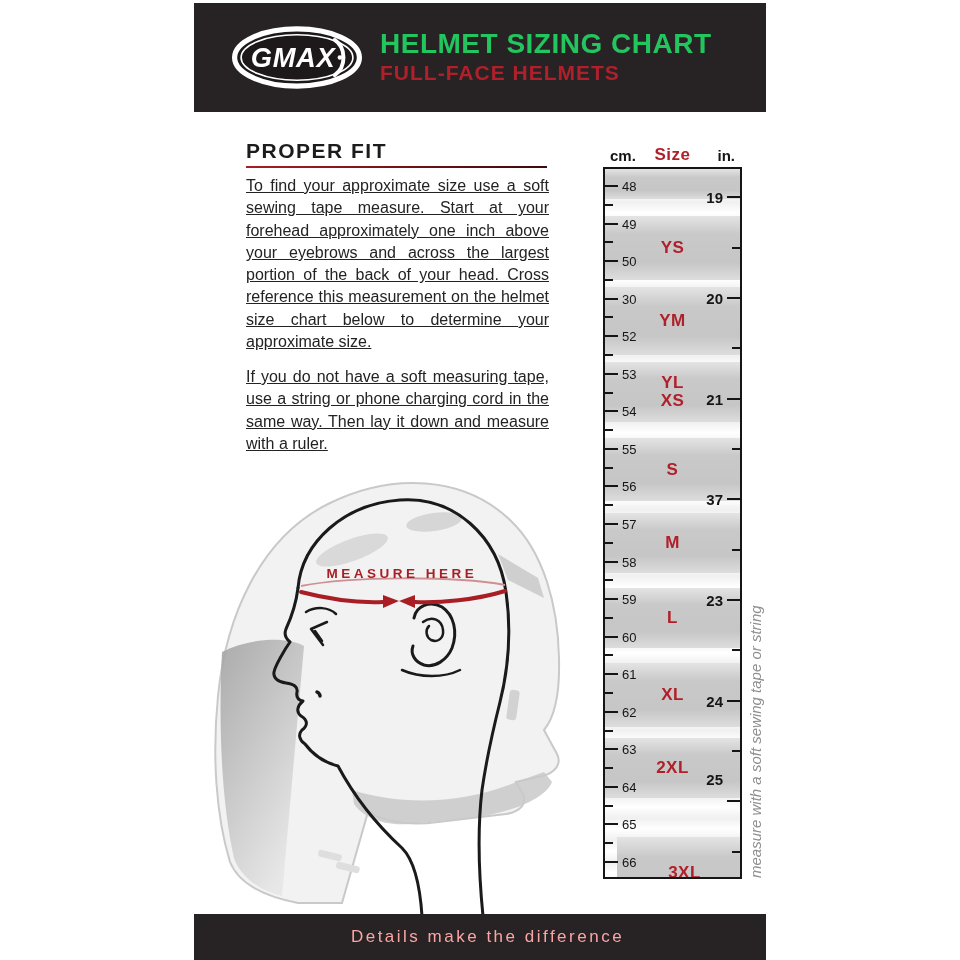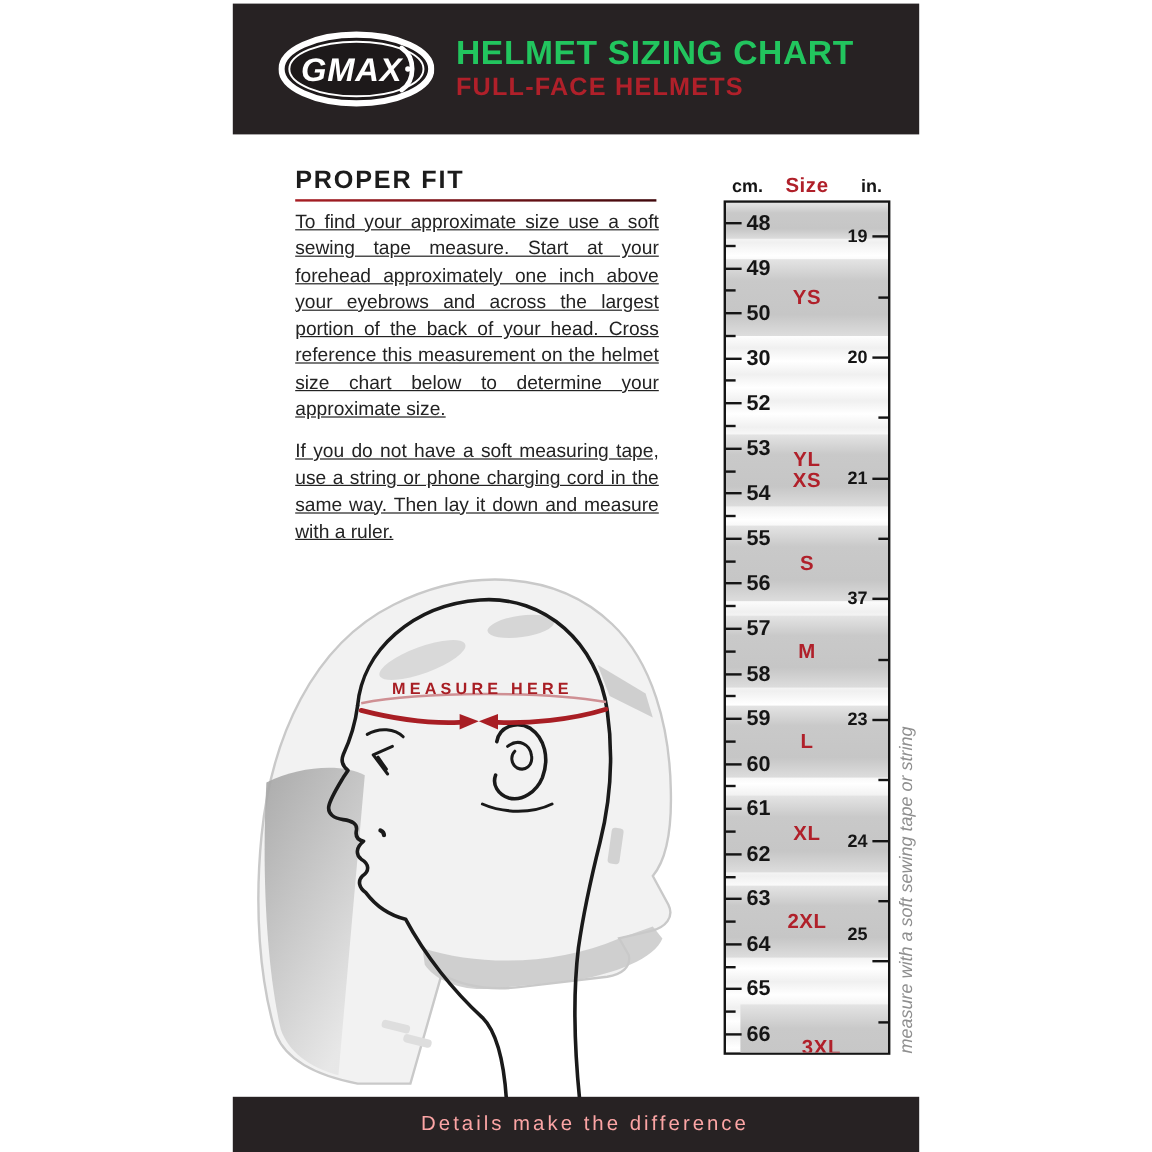--- a/index.html
+++ b/index.html
@@ -32,21 +32,21 @@
 
   .ruler{position:absolute;left:409px;top:164px;width:135px;height:708px;border:2px solid #151515;
          background:repeating-linear-gradient(180deg,#ffffff 0px,#f0f0f0 11px,#ffffff 22px);overflow:hidden;}
   .band{position:absolute;left:0;width:100%;
         background:linear-gradient(180deg,#e4e4e4 0%,#c9c9c9 28%,#c6c6c6 72%,#dddddd 100%);}
   .band-label{position:absolute;left:0;right:0;top:50%;transform:translateY(-50%);text-align:center;
               color:#b0202a;font-weight:bold;font-size:17px;line-height:18px;letter-spacing:.5px;white-space:pre-line;}
   .tick{position:absolute;height:2px;background:#151515;}
   .tick-cm{left:0;width:8px;} .tick-cm.major{width:13px;}
   .tick-in{right:0;width:8px;} .tick-in.major{width:13px;}
-  .cm-num{position:absolute;left:17px;transform:translateY(-50%);font-size:18px;font-weight:bold;color:#151515;}
+  .cm-num{position:absolute;left:17px;transform:translateY(-50%);font-size:13px;font-weight:normal;color:#151515;}
   .in-num{position:absolute;right:17px;transform:translateY(-50%);font-size:15px;font-weight:bold;color:#151515;}
 
   .note{position:absolute;left:553px;top:875px;transform:rotate(-90deg);transform-origin:0 0;
         font-style:italic;font-size:15px;color:#8f8f8f;white-space:nowrap;}
 
   
   .ftr{position:absolute;left:0;top:911px;width:572px;height:46px;background:#272223;
        display:flex;align-items:center;justify-content:center;}
   .ftr span{color:#fca5a5;font-size:17px;letter-spacing:2.5px;margin-left:15px;}
 </style>
@@ -144,20 +144,23 @@
 
     <div class="chart-head">
       <span class="ch-cm">cm.</span>
       <span class="ch-size">Size</span>
       <span class="ch-in">in.</span>
     </div>
     <div class="ruler" id="ruler">
         <div class="band" style="top: 0px; height: 30px;"></div>
         <div class="band" style="top: 46.9px; height: 63.9px;">
           <div class="band-label">YS</div>
+        </div>
+        <div class="band" style="top: 118.3px; height: 67.6px;">
+          <div class="band-label">YM</div>
         </div>
         <div class="band" style="top: 193.4px; height: 60.1px;">
           <div class="band-label">YL
 XS</div>
         </div>
         <div class="band" style="top: 268.6px; height: 63.9px;">
           <div class="band-label">S</div>
         </div>
         <div class="band" style="top: 343.7px; height: 60.1px;">
           <div class="band-label">M</div>

